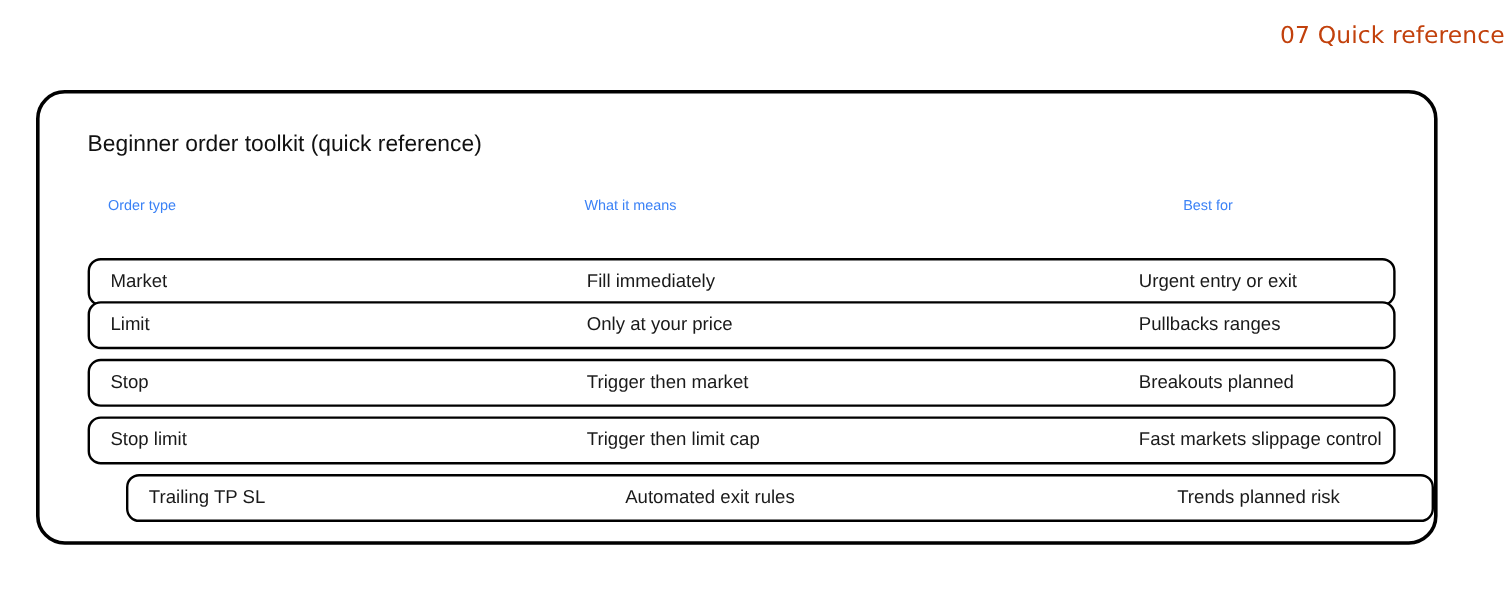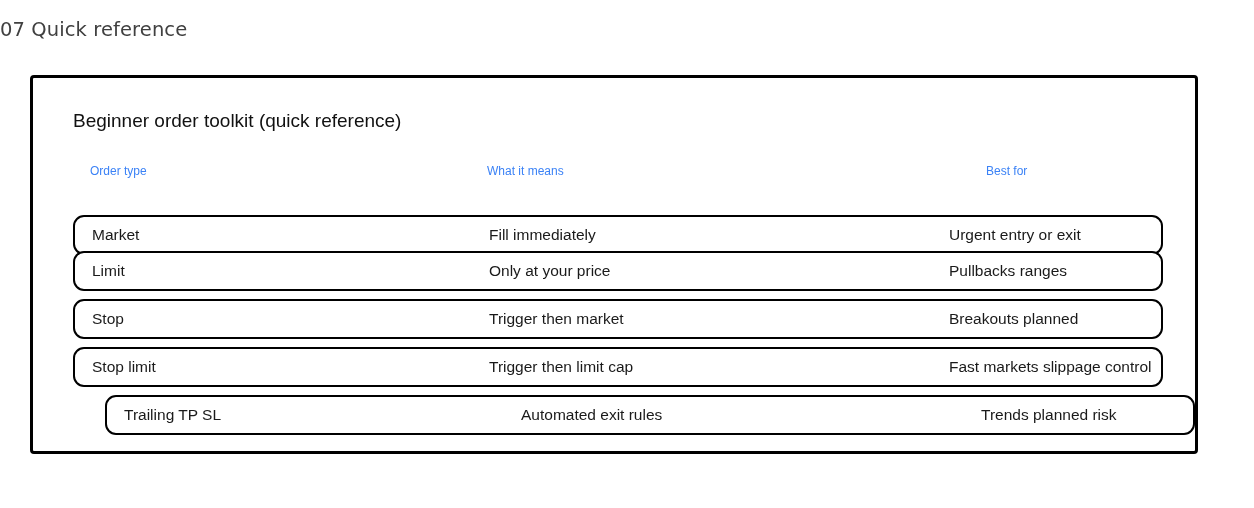--- a/index.html
+++ b/index.html
@@ -15,38 +15,38 @@
     font-family: "Liberation Sans", sans-serif;
     color: #000000;
   }
 
   
   .slide-title {
     position: absolute;
     left: 0;
     top: 18px;
     width: 1254px;
-    text-align: left;
+    text-align: right;
     font-family: "DejaVu Sans", sans-serif;
     font-size: 19.5px;
     font-weight: 400;
-    color: #404040;
+    color: #c2410c;
     letter-spacing: 0.1px;
   }
 
   
   .card {
     position: absolute;
     left: 30px;
     top: 75px;
     width: 1168px;
     height: 379px;
     box-sizing: border-box;
     border: 3px solid #000000;
-    border-radius: 4px;
+    border-radius: 24px;
     background: #ffffff;
   }
 
   .card-title {
     position: absolute;
     left: 40px;
     top: 32px;
     font-size: 19px;
     font-weight: 400;
     color: #111111;

